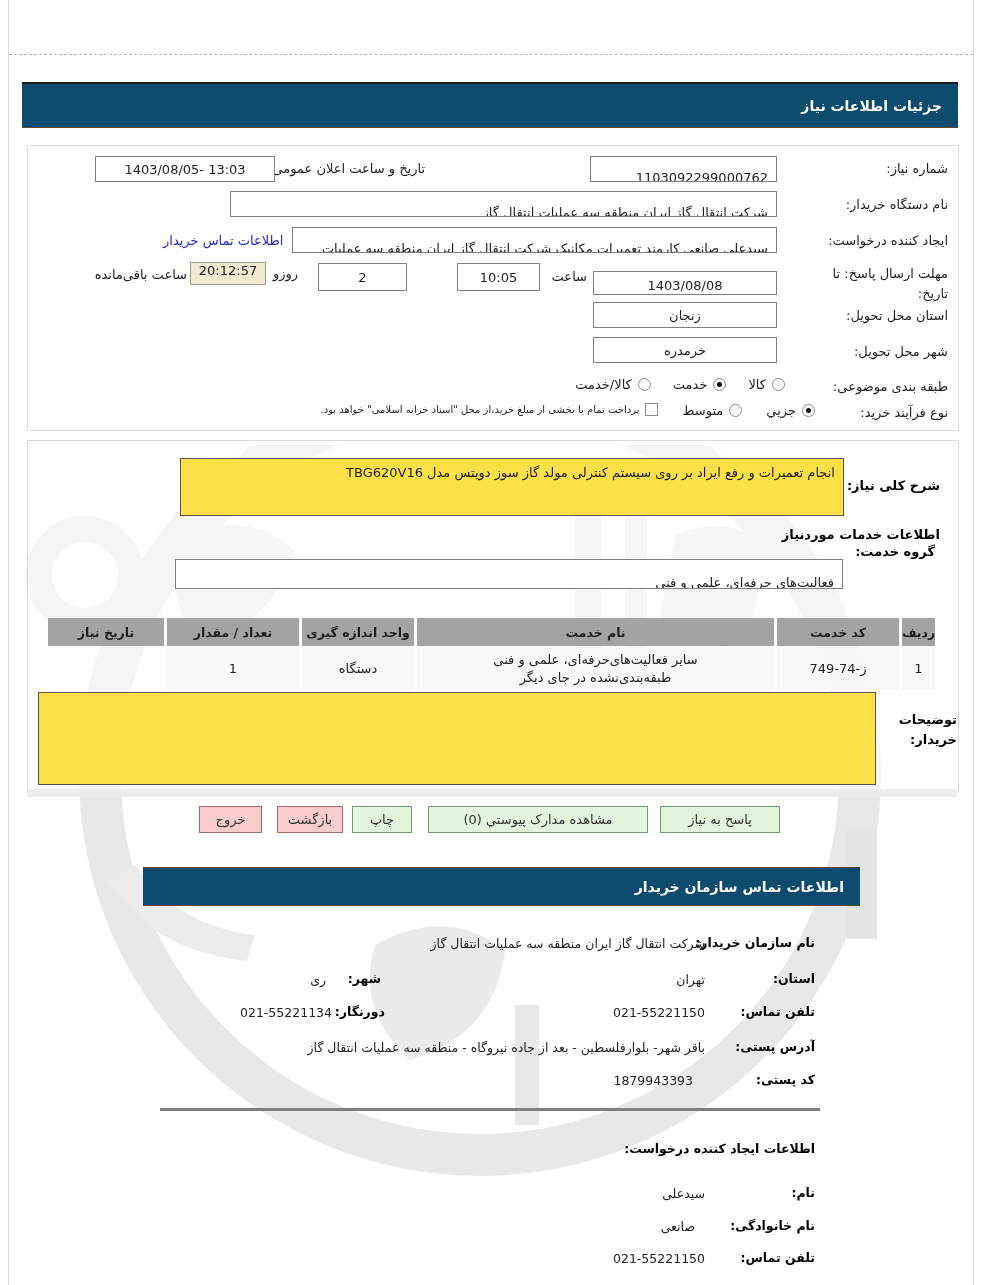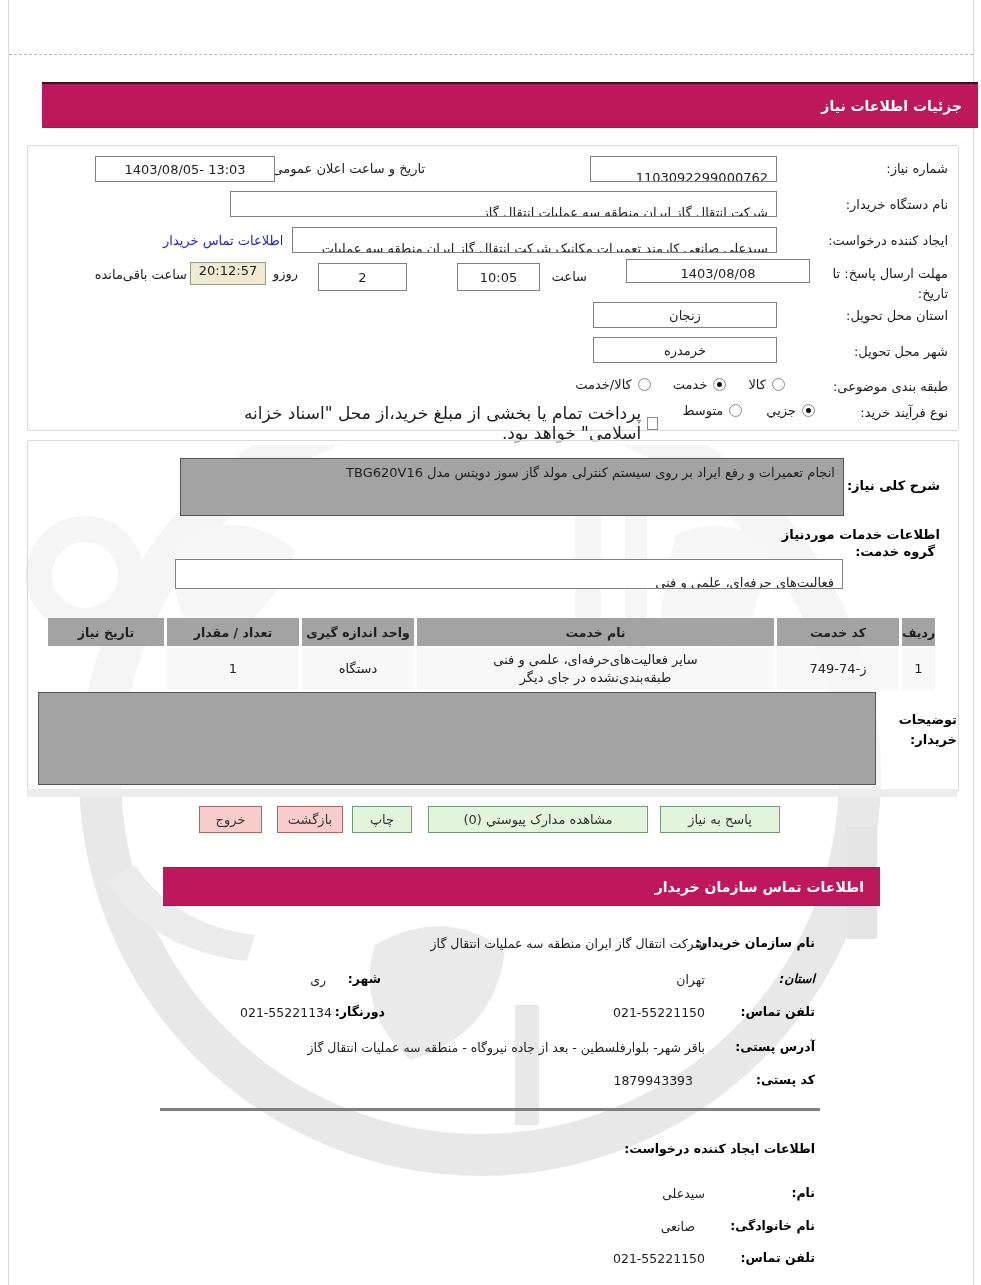--- a/index.html
+++ b/index.html
@@ -4,23 +4,23 @@
 <style>
   html,body{margin:0;padding:0;background:#fff;}
   body{width:981px;height:1285px;position:relative;overflow:hidden;
        font-family:"DejaVu Sans",sans-serif;font-size:13px;color:#1d1d1d;}
   .abs{position:absolute;}
   
   .edge-l{left:8px;top:0;width:0;height:1285px;border-left:1px solid #d8d8d8;}
   .edge-r{left:973px;top:0;width:0;height:1285px;border-left:1px solid #d8d8d8;}
   .dashline{left:9px;top:54px;width:964px;border-top:1px dashed #b8b8b8;}
   
-  .bar{background:#be185d;color:#fff;font-weight:bold;font-size:14px;
+  .bar{background:#0c4a6e;color:#fff;font-weight:bold;font-size:14px;
        border-top:2px solid #1c1c1c;border-bottom:1px solid #5c4526;
-       display:flex;align-items:center;margin-left:20px;}
+       display:flex;align-items:center;}
   .bar span{padding-right:16px;}
   
   .panel{border:1px solid #d9d9d9;background:rgba(255,255,255,0.55);border-radius:2px;}
   .band{background:#ececec;}
   
   .lbl{color:#1d1d1d;white-space:nowrap;}
   .lbl2{color:#1d1d1d;}
   .blbl{font-weight:bold;color:#000;}
   
   .tbox{background:#fff;border:1px solid #808080;height:26px;line-height:26px;
@@ -43,21 +43,21 @@
   .tbl .hcell{background:#a3a3a3;color:#1e1e1e;font-weight:bold;font-size:12.5px;
          height:28px;display:flex;align-items:center;justify-content:center;}
   .tbl .dcell{background:rgba(247,247,247,0.85);color:#222;font-size:13px;min-height:42px;
          display:flex;align-items:center;justify-content:center;text-align:center;line-height:1.35;}
   
   .btn{height:27px;box-sizing:border-box;display:flex;align-items:center;justify-content:center;
        font-size:13px;color:#333;cursor:pointer;}
   .btn.green{background:#e3f4dd;border:1px solid #6f9b77;}
   .btn.pink{background:#f8cccb;border:1px solid #a76868;}
   
-  .areabox{background:#a3a3a3;border:1px solid #555;box-sizing:border-box;overflow:hidden;}
+  .areabox{background:#fde047;border:1px solid #555;box-sizing:border-box;overflow:hidden;}
   .kv-val{color:#222;font-size:12.5px;white-space:nowrap;}
   .kv-lab{font-weight:bold;color:#000;font-size:12.5px;white-space:nowrap;}
   .num{direction:ltr;unicode-bidi:bidi-override;}
   .hr{background:#7f7f7f;}
   .wm{pointer-events:none;}
 </style>
 </head>
 <body>
 
 <svg class="abs wm" style="left:15px;top:445px;" width="930" height="770" viewBox="0 0 930 770" opacity="0.55">
@@ -89,21 +89,21 @@
 <div class="abs tbox tc num" style="left:95px;top:156px;width:180px;">1403/08/05- 13:03</div>
 
 <div class="abs lbl" style="right:33px;top:197px;">نام دستگاه خریدار:</div>
 <div class="abs tbox tr" style="left:230px;top:191px;width:547px;">شرکت انتقال گاز ایران منطقه سه عملیات انتقال گاز</div>
 
 <div class="abs lbl" style="right:33px;top:233px;">ایجاد کننده درخواست:</div>
 <div class="abs tbox tr" style="left:292px;top:227px;width:485px;">سیدعلی صانعی کارمند تعمیرات مکانیک شرکت انتقال گاز ایران منطقه سه عملیات</div>
 <div class="abs link" style="left:163px;top:233px;">اطلاعات تماس خریدار</div>
 
 <div class="abs lbl2" style="right:33px;top:264px;width:122px;line-height:1.5;">مهلت ارسال پاسخ: تا تاریخ:</div>
-<div class="abs tbox tc num" style="left:593px;top:259px;width:184px;height:24px;line-height:28px;margin-left:33px;">1403/08/08</div>
+<div class="abs tbox tc num" style="left:593px;top:271px;width:184px;height:24px;line-height:28px;">1403/08/08</div>
 <div class="abs lbl" style="right:394px;top:269px;">ساعت</div>
 <div class="abs tbox tc num" style="left:457px;top:263px;width:83px;height:28px;line-height:28px;">10:05</div>
 <div class="abs tbox tc num" style="left:318px;top:263px;width:89px;height:28px;line-height:28px;">2</div>
 <div class="abs lbl" style="right:683px;top:266px;">روزو</div>
 <div class="abs tbox tc beige num" style="left:190px;top:262px;width:76px;height:23px;line-height:15px;font-size:13px;">20:12:57</div>
 <div class="abs lbl" style="right:794px;top:267px;">ساعت باقی‌مانده</div>
 
 <div class="abs lbl" style="right:33px;top:308px;">استان محل تحویل:</div>
 <div class="abs tbox tc" style="left:593px;top:302px;width:184px;">زنجان</div>
 
@@ -131,21 +131,21 @@
   <span class="opt">
     <span class="radio checked"></span>
     <span>جزیي</span>
   </span>
   <span class="opt">
     <span class="radio"></span>
     <span>متوسط</span>
   </span>
   <span class="opt" style="max-width:470px;white-space:normal;">
     <span class="check"></span>
-    <span style="font-size:17px;text-align:right;">پرداخت تمام یا بخشی از مبلغ خرید،از محل "اسناد خزانه اسلامی" خواهد بود.</span>
+    <span style="font-size:10px;text-align:right;">پرداخت تمام یا بخشی از مبلغ خرید،از محل "اسناد خزانه اسلامی" خواهد بود.</span>
   </span>
 </div>
 
 <div class="abs panel" style="left:27px;top:440px;width:930px;height:350px;"></div>
 <div class="abs band" style="left:27px;top:789px;width:930px;height:8px;"></div>
 
 <div class="abs blbl" style="right:41px;top:478px;">شرح کلی نیاز:</div>
 <div class="abs areabox" style="left:180px;top:458px;width:664px;height:58px;">
   <div class="tr" style="margin-top:-3px;line-height:1.45;">انجام تعمیرات و رفع ایراد بر روی سیستم کنترلی مولد گاز سوز دویتس مدل TBG620V16</div>
 </div>
@@ -182,21 +182,21 @@
 <div class="abs btn pink" style="left:277px;top:806px;width:66px;">بازگشت</div>
 <div class="abs btn pink" style="left:199px;top:806px;width:63px;">خروج</div>
 
 <div class="abs bar" style="left:143px;top:867px;width:717px;height:37px;border-top:1px solid #5c4526;">
   <span>اطلاعات تماس سازمان خریدار</span>
 </div>
 
 <div class="abs kv-lab" style="right:166px;top:935px;">نام سازمان خریدار:</div>
 <div class="abs kv-val" style="right:276px;top:936px;">شرکت انتقال گاز ایران منطقه سه عملیات انتقال گاز</div>
 
-<div class="abs kv-lab" style="right:166px;top:971px;font-style:italic;">استان:</div>
+<div class="abs kv-lab" style="right:166px;top:971px;">استان:</div>
 <div class="abs kv-val" style="right:276px;top:972px;">تهران</div>
 <div class="abs kv-lab" style="right:600px;top:971px;">شهر:</div>
 <div class="abs kv-val" style="right:655px;top:972px;">ری</div>
 
 <div class="abs kv-lab" style="right:166px;top:1004px;">تلفن تماس:</div>
 <div class="abs kv-val num" style="right:276px;top:1005px;">021-55221150</div>
 <div class="abs kv-lab" style="right:596px;top:1004px;">دورنگار:</div>
 <div class="abs kv-val num" style="right:649px;top:1005px;">021-55221134</div>
 
 <div class="abs kv-lab" style="right:166px;top:1039px;">آدرس پستی:</div>

